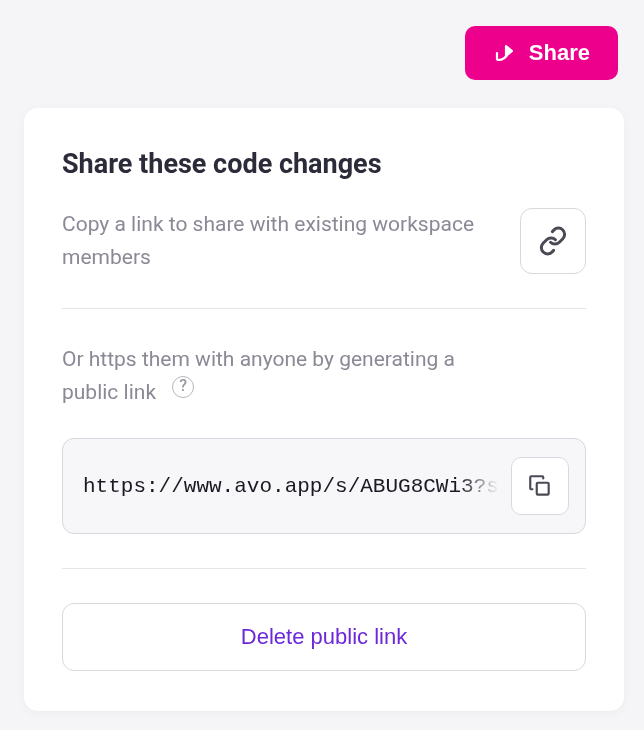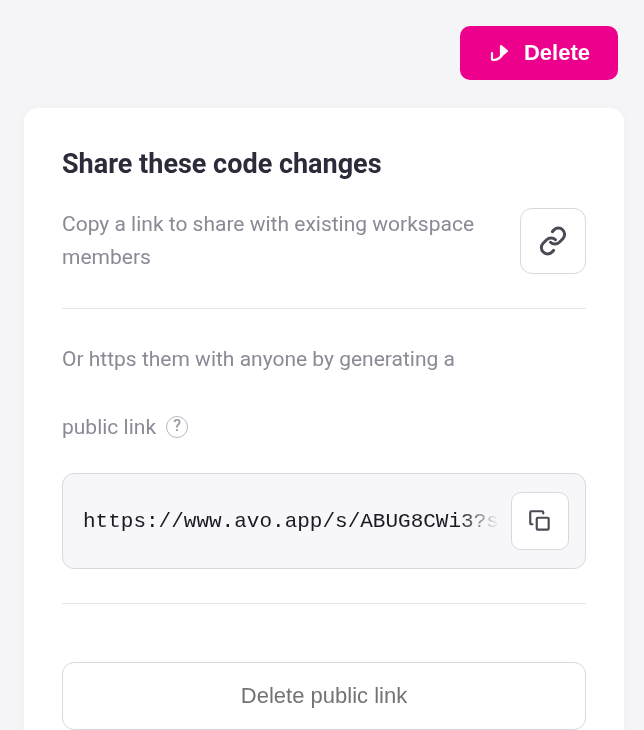--- a/index.html
+++ b/index.html
@@ -79,24 +79,22 @@
       height: 30px;
       stroke: #4a4a55;
     }
     .divider {
       height: 1px;
       background: #e5e5ea;
       margin: 34px 0;
     }
     .help-row {
       display: flex;
-      align-items: center;
-      gap: 10px;
+      gap: 16px;
       flex-wrap: wrap;
-      margin-top: 35px;
     }
     .help-icon {
       width: 22px;
       height: 22px;
       border: 1.5px solid #b8b8c0;
       border-radius: 50%;
       display: inline-flex;
       align-items: center;
       justify-content: center;
       color: #9a9aa4;
@@ -152,34 +150,33 @@
       stroke: #4a4a55;
     }
     .delete-button {
       width: 100%;
       border: 1.5px solid #d8d8df;
       background: white;
       border-radius: 12px;
       padding: 20px;
       font-size: 22px;
       font-weight: 500;
-      color: #737373;
-      cursor: pointer;
-      margin-top: 24px;
+      color: #6d28d9;
+      cursor: pointer;
     }
   </style>
 </head>
 <body>
 
 <button class="share-button">
   <svg viewBox="0 0 24 24" fill="none" stroke="white" stroke-width="2.2" stroke-linecap="round" stroke-linejoin="round">
     <path d="M4 12v6a1 1 0 0 0 1 1c4 0 8-2 10-7"></path>
     <path d="M13 5l6 5-6 5V5z" fill="white" stroke="white"></path>
   </svg>
-  <span>Delete</span>
+  <span>Share</span>
 </button>
 
 <div class="panel">
   <h2 class="panel-title">Share these code changes</h2>
 
   <div class="row">
     <p class="description">Copy a link to share with existing workspace members</p>
     <button class="icon-button">
       <svg viewBox="0 0 24 24" fill="none" stroke-width="2.4" stroke-linecap="round" stroke-linejoin="round">
         <path d="M10 13a5 5 0 0 0 7.07 0l2.83-2.83a5 5 0 0 0-7.07-7.07L11.5 4.5"></path>

